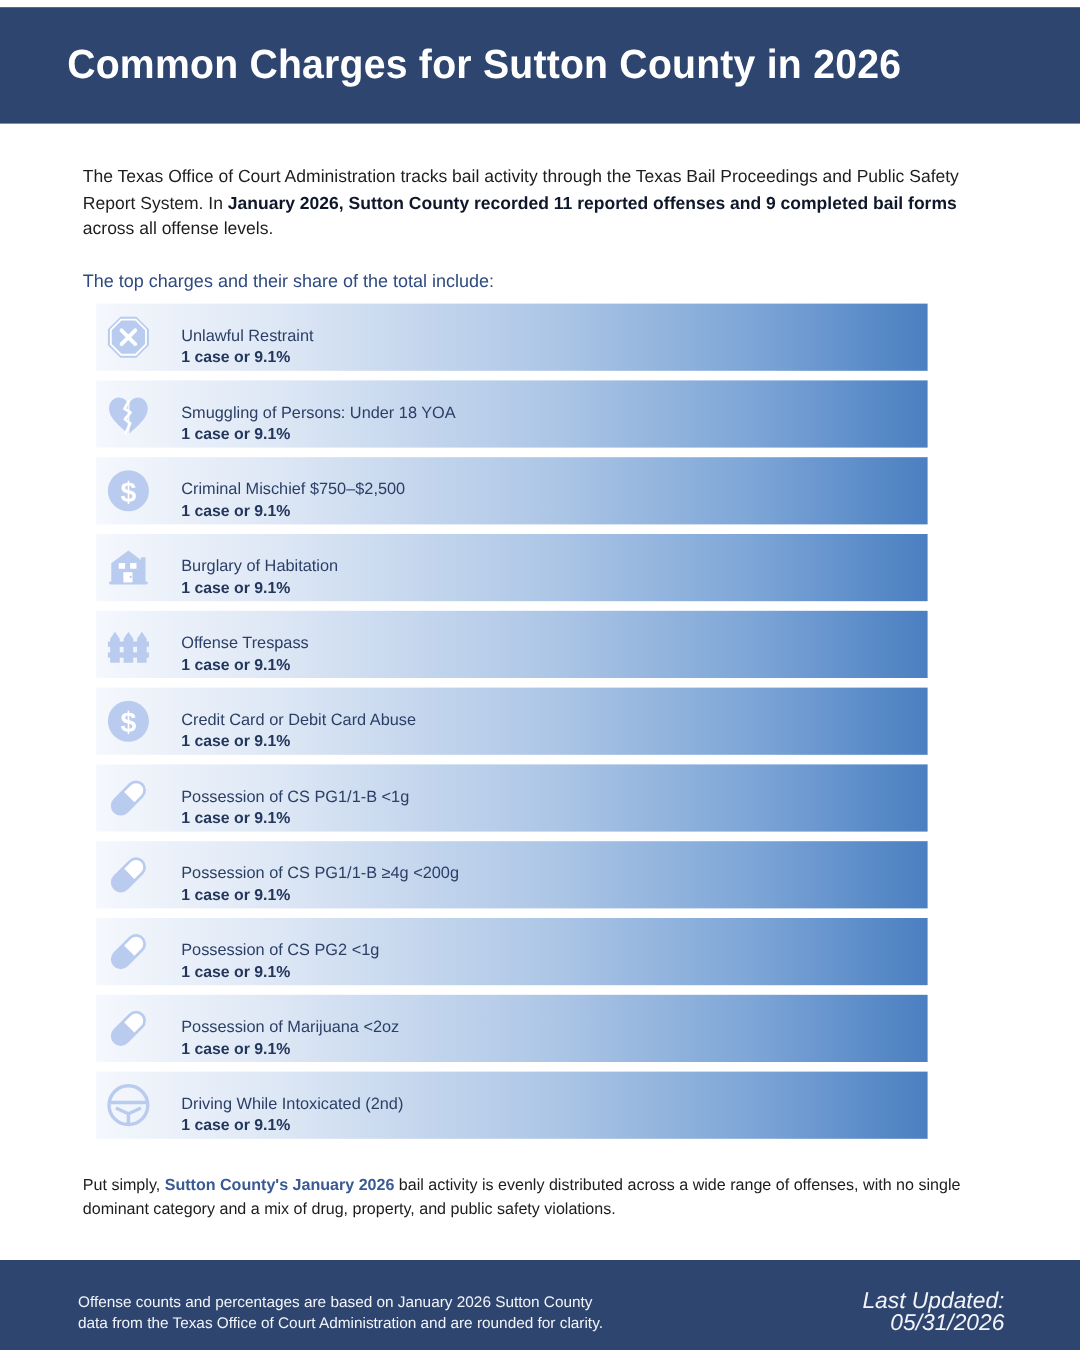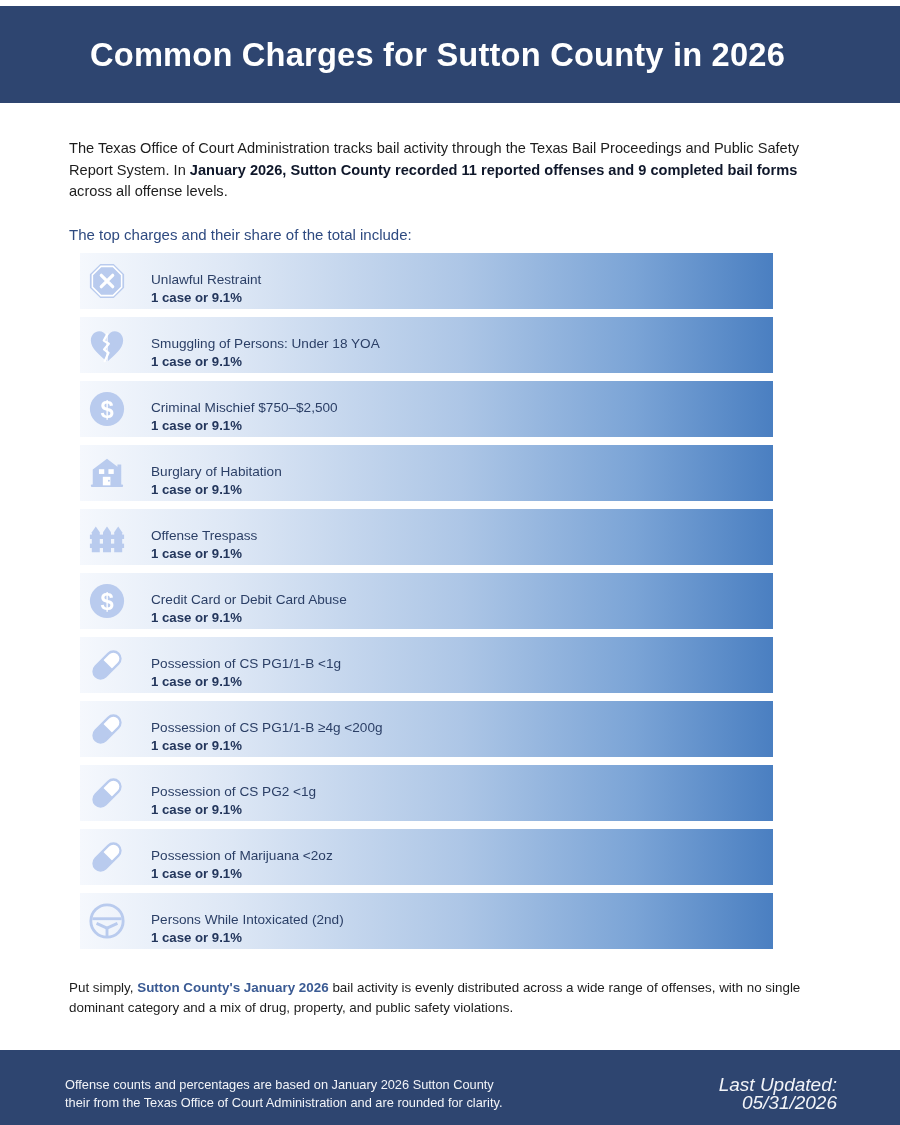--- a/index.html
+++ b/index.html
@@ -22,21 +22,21 @@
   
   .header-band {
     position: absolute;
     left: 0;
     top: 6px;
     width: 900px;
     height: 97px;
     background: #2e4570;
     display: flex;
     align-items: center;
-    padding-left: 90px;
+    padding-left: 56px;
   }
   .header-title {
     color: #ffffff;
     font-family: "Liberation Sans Narrow", "Liberation Sans", sans-serif;
     font-size: 34px;
     font-weight: bold;
     letter-spacing: 0.2px;
     white-space: nowrap;
     transform: scaleX(0.96);
     transform-origin: left center;
@@ -317,32 +317,32 @@
       <div class="bar-row">
         <div class="bar-icon">
           <svg width="38" height="38" viewBox="0 0 40 40">
             <circle cx="20" cy="20" r="17" fill="none" stroke="#b9cbee" stroke-width="3"></circle>
             <line x1="4.6" y1="17.6" x2="35.4" y2="17.6" stroke="#b9cbee" stroke-width="3"></line>
             <path d="M9 22.5 L20 27.5 L31 22.5" fill="none" stroke="#b9cbee" stroke-width="3" stroke-linejoin="round"></path>
             <line x1="20" y1="26" x2="20" y2="36" stroke="#b9cbee" stroke-width="3"></line>
           </svg>
         </div>
         <div class="bar-text">
-          <div class="bar-label">Persons While Intoxicated (2nd)</div>
+          <div class="bar-label">Driving While Intoxicated (2nd)</div>
           <div class="bar-stat">1 case or 9.1%</div>
         </div>
       </div>
     </div>
 
   <p class="summary"><span>Put simply, </span><span class="hl">Sutton County's January 2026</span><span> bail activity is evenly distributed across a wide range of offenses, with no single dominant category and a mix of drug, property, and public safety violations.</span></p>
 
   <div class="footer-band">
     <div class="footer-left">
       <div>Offense counts and percentages are based on January 2026 Sutton County</div>
-      <div>their from the Texas Office of Court Administration and are rounded for clarity.</div>
+      <div>data from the Texas Office of Court Administration and are rounded for clarity.</div>
     </div>
     <div class="footer-right">
       <div>Last Updated:</div>
       <div>05/31/2026</div>
     </div>
   </div>
 
 </div>
 
 </body></html>

